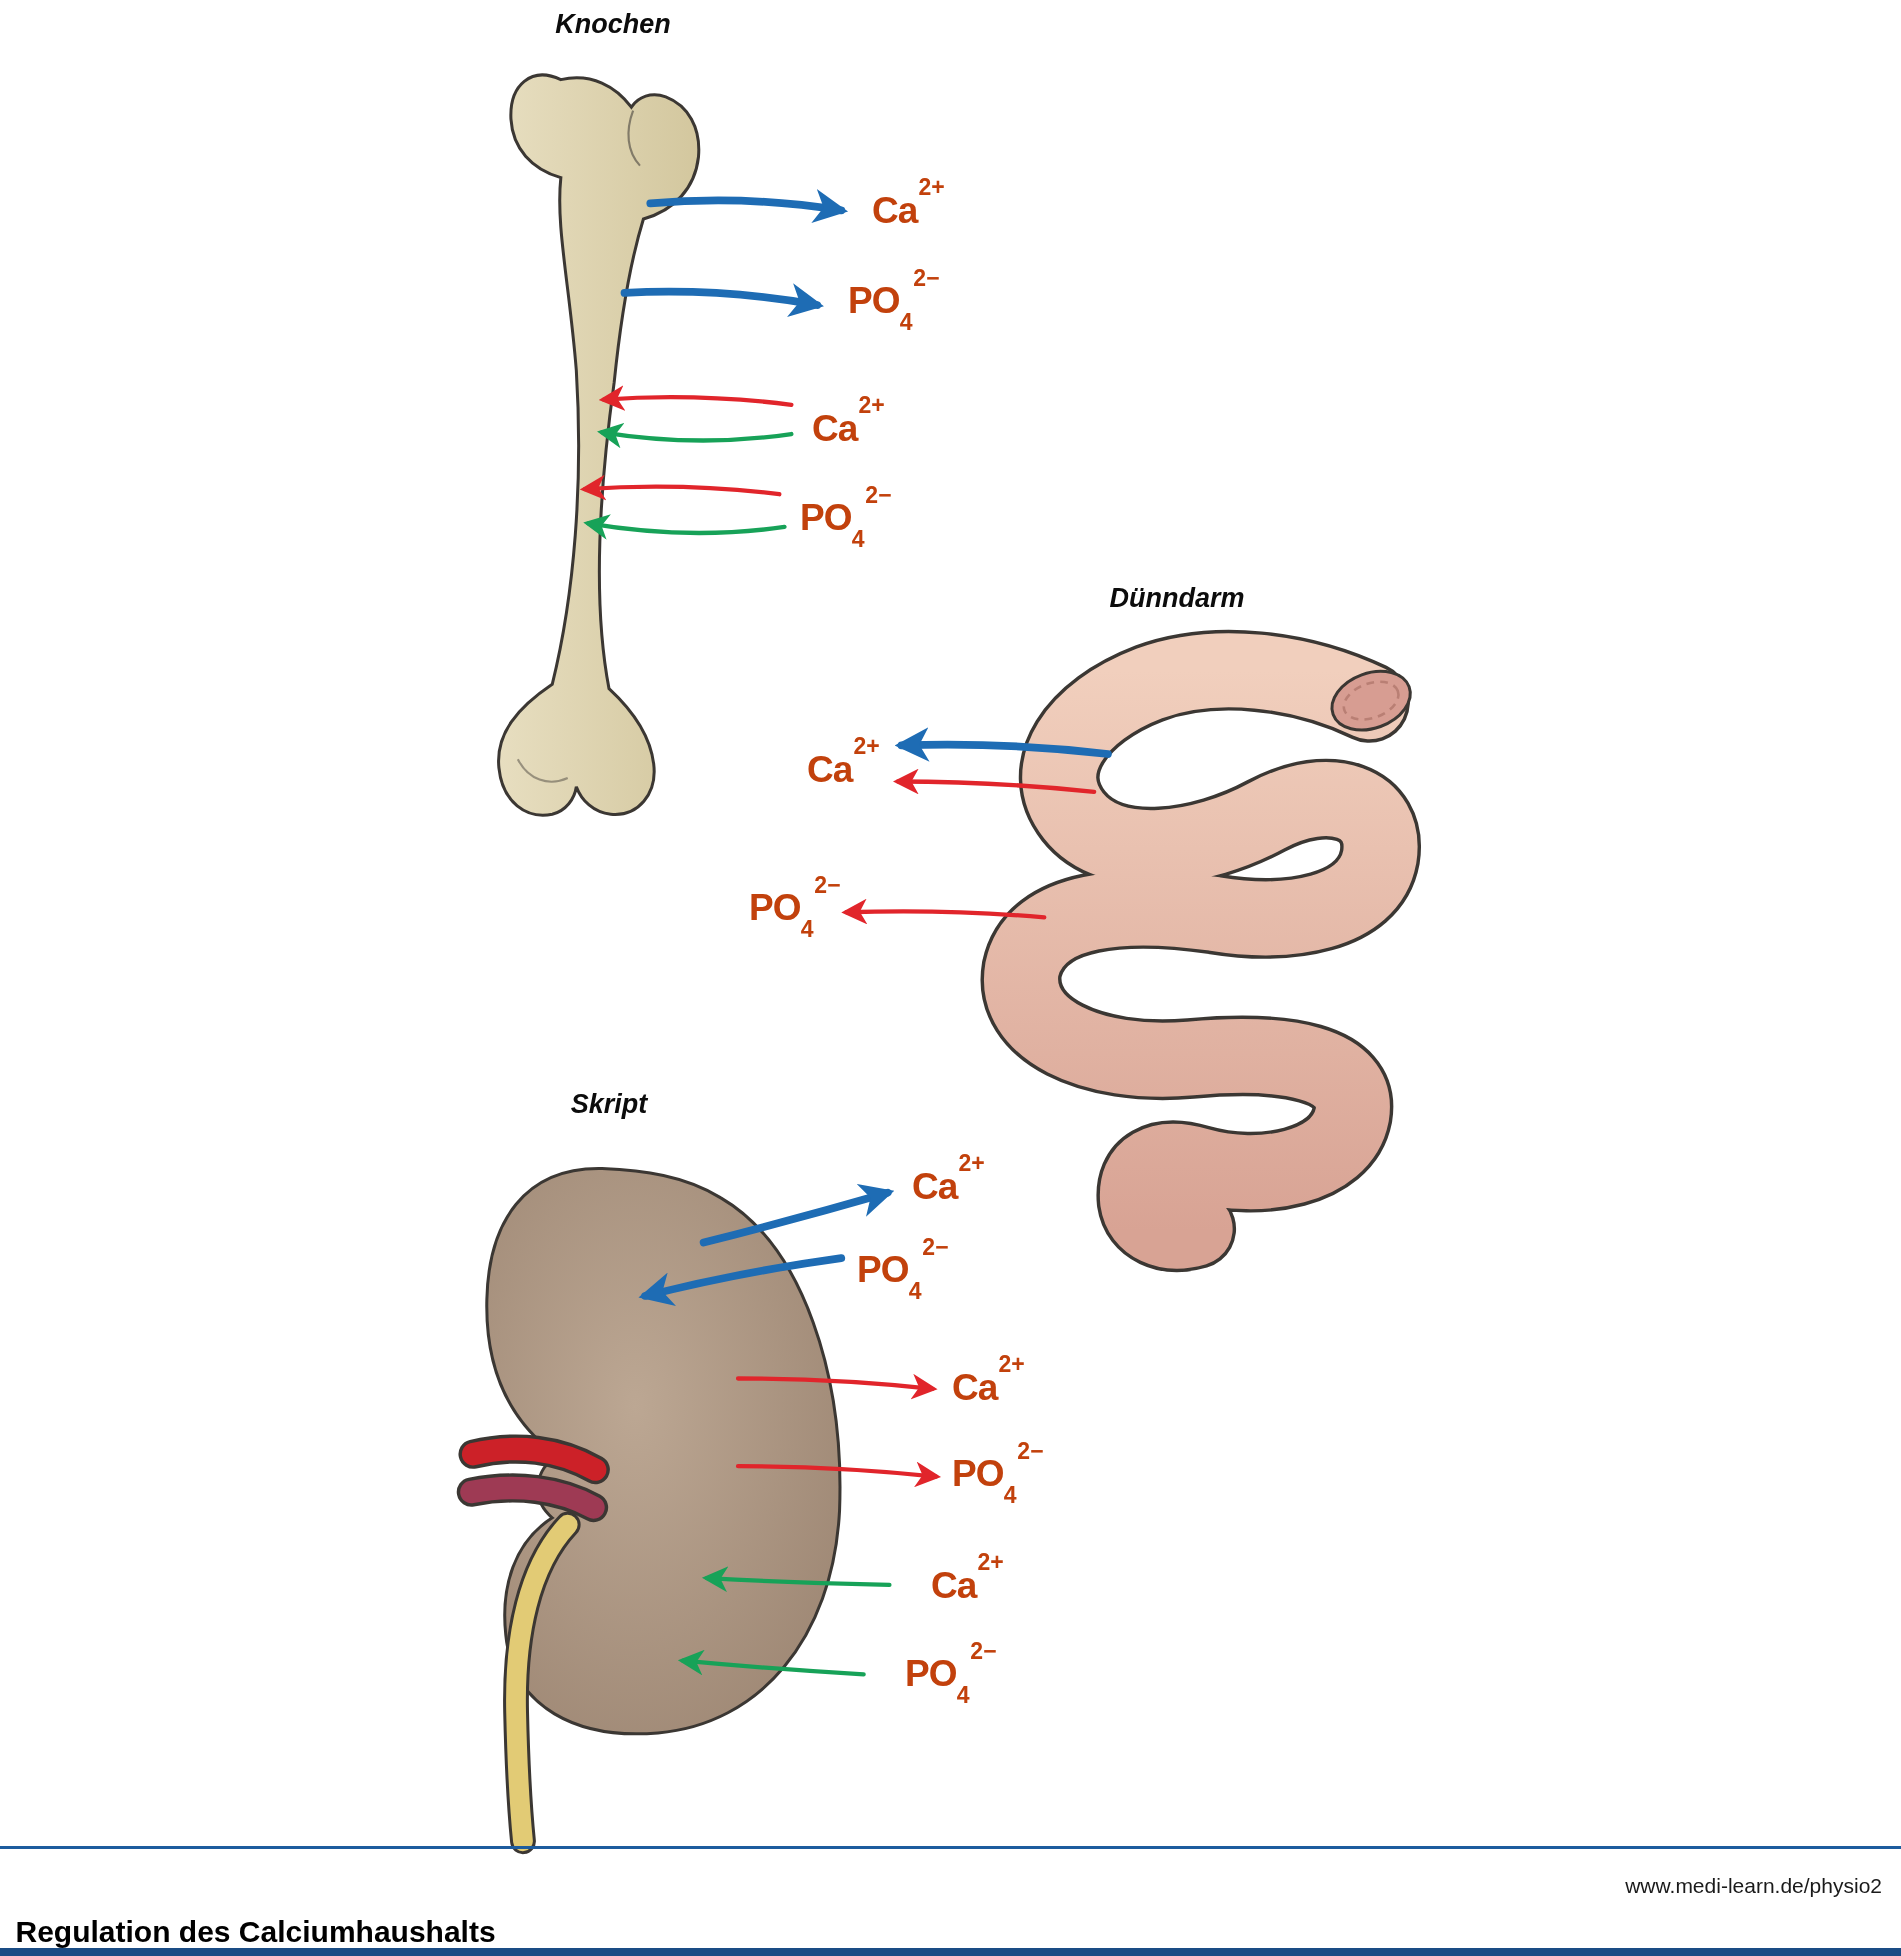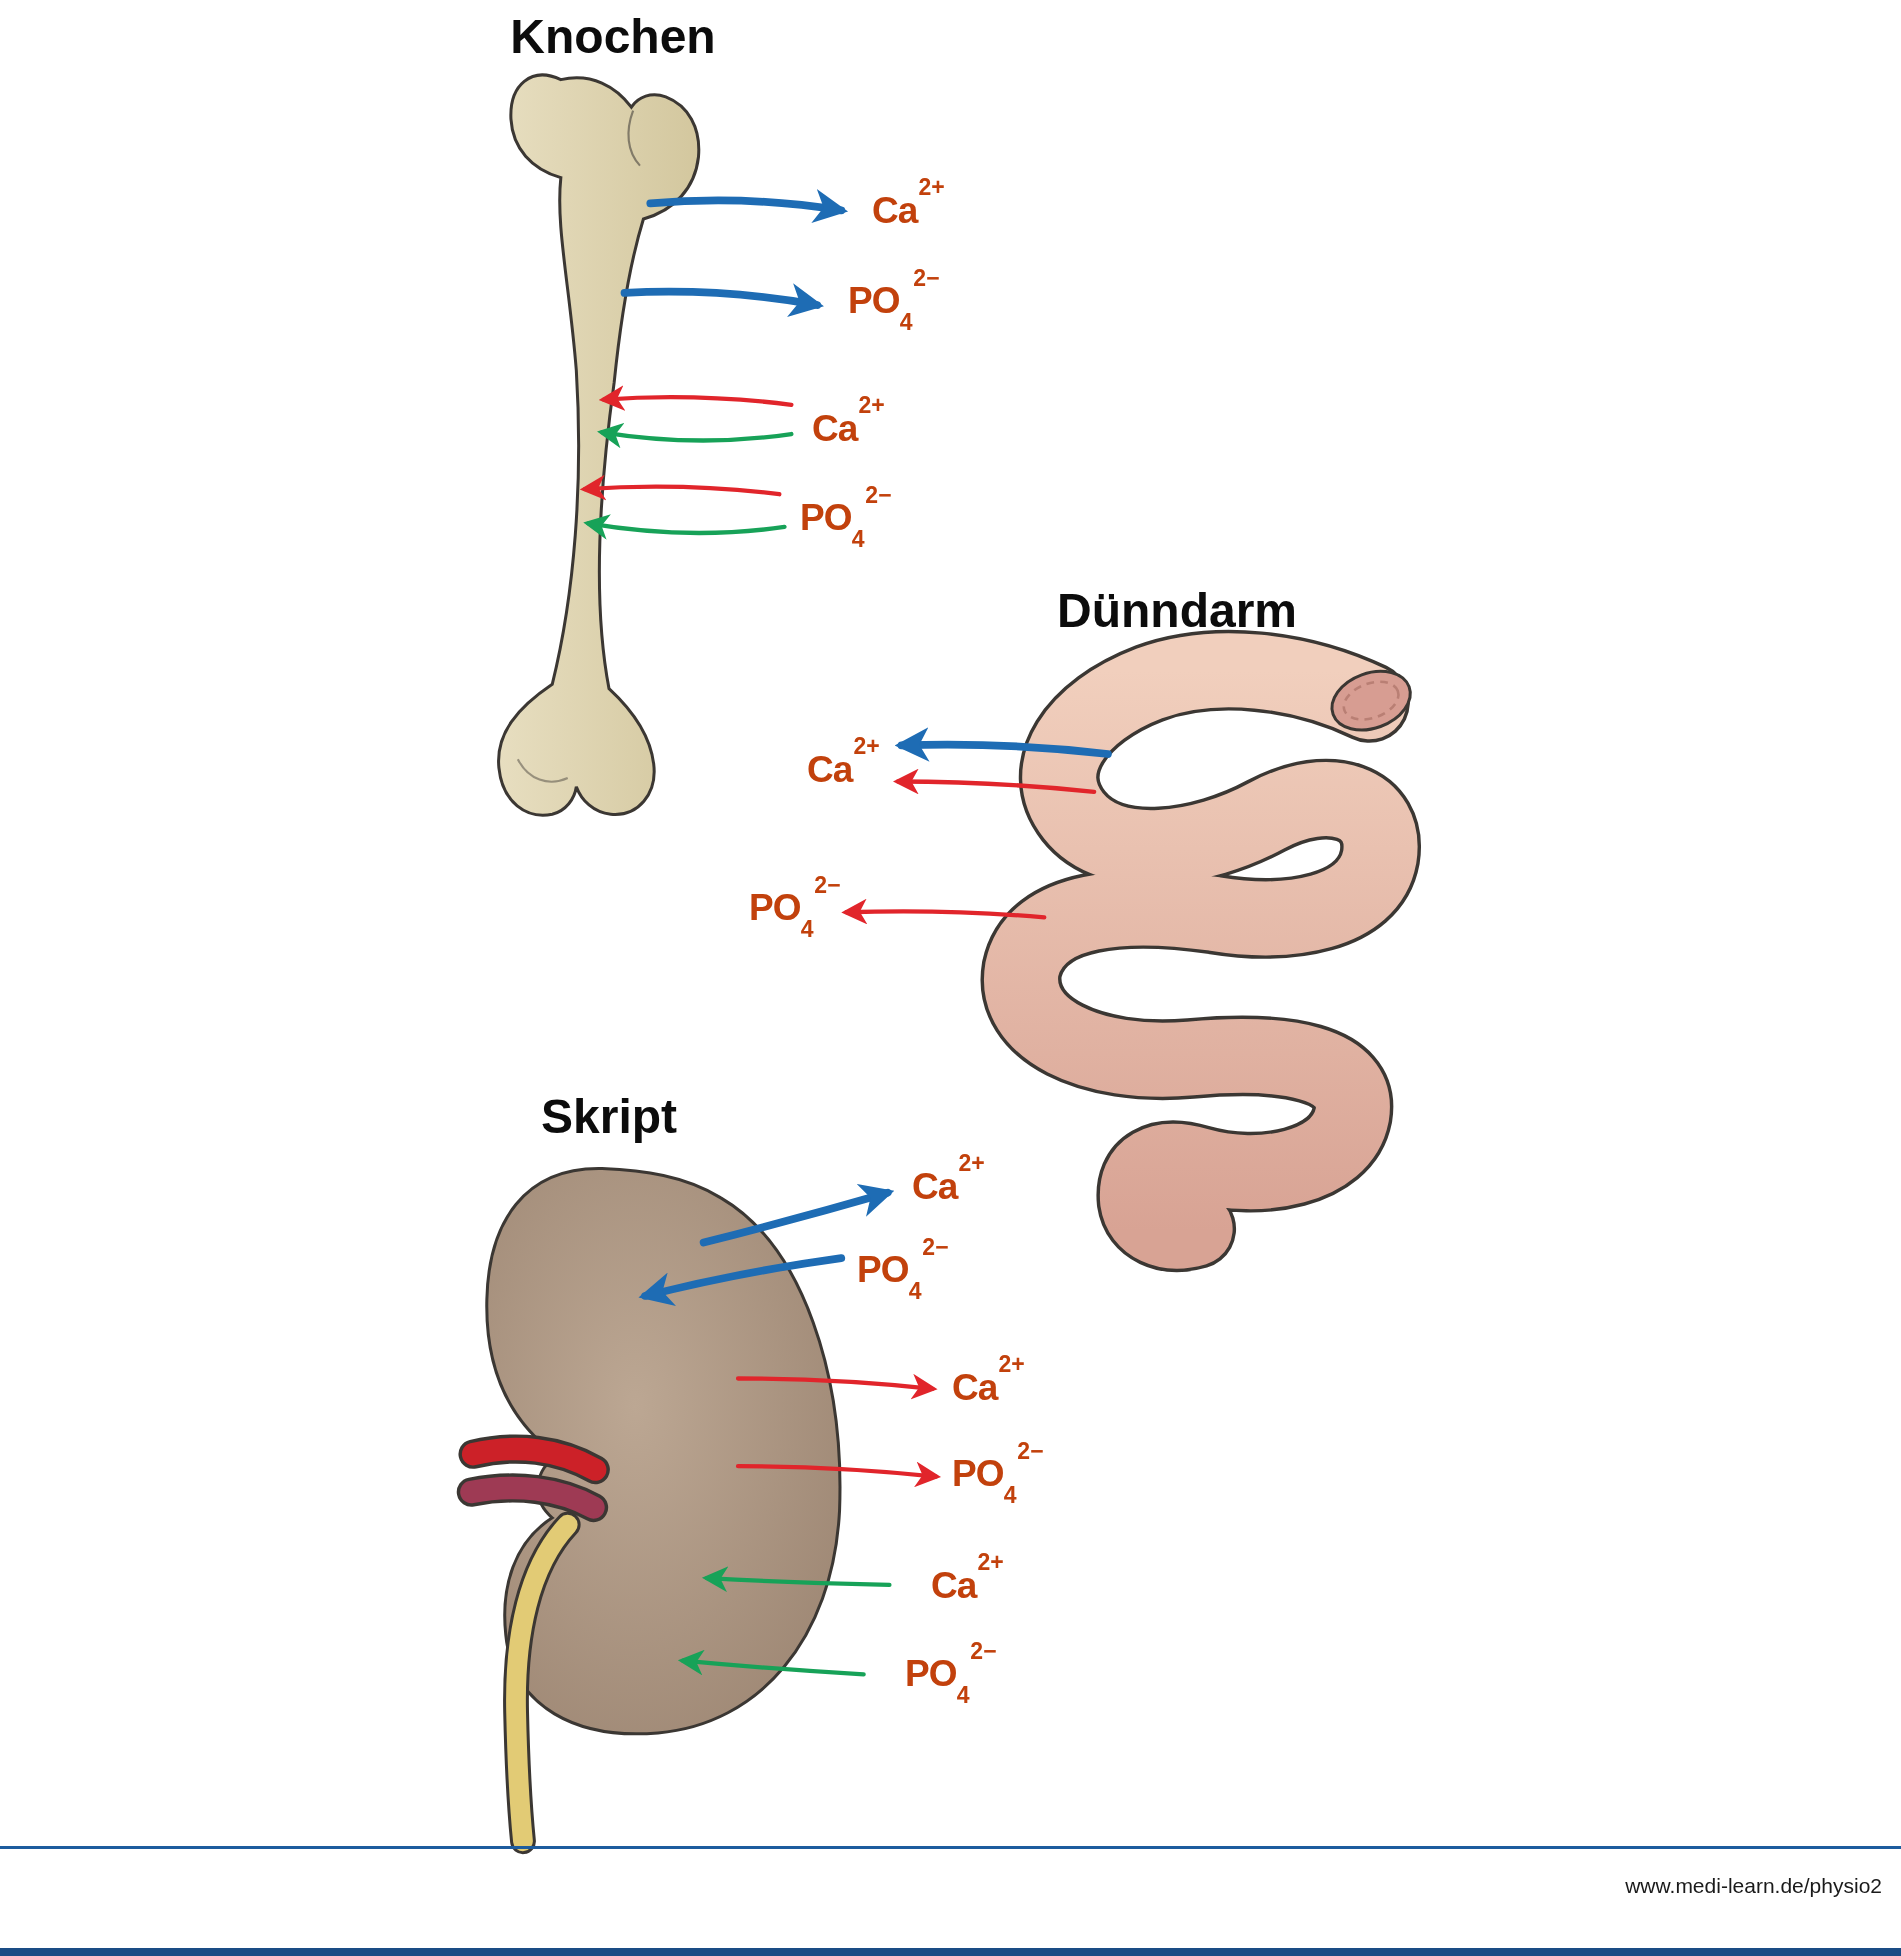--- a/index.html
+++ b/index.html
@@ -3,21 +3,21 @@
 <meta charset="utf-8">
 <style>
   html,body{margin:0;padding:0;background:#ffffff;}
   .page{
     position:relative;width:1901px;height:1957px;background:#ffffff;
     font-family:"Liberation Sans","DejaVu Sans",sans-serif;overflow:hidden;
   }
   svg.diagram{position:absolute;left:0;top:0;}
   .title{
     position:absolute;transform:translateX(-50%);
-    font-size:48px;font-weight:bold;color:#0c0c0c;white-space:nowrap;
+    font-size:27px;font-weight:bold;color:#0c0c0c;white-space:nowrap;font-style:italic;
   }
   .ion{
     position:absolute;transform:translateY(-50%);
     font-size:37px;font-weight:bold;color:#c2410c;white-space:nowrap;letter-spacing:-0.9px;
   }
   .ion sup{font-size:23px;position:relative;top:-13.8px;margin-left:0.9px;letter-spacing:0;}
   .ion sub{font-size:23px;position:relative;top:8.6px;letter-spacing:0;}
   .legend{position:absolute;left:1086px;top:177px;}
   .legend-row{display:flex;align-items:center;height:46px;}
   .swatch{display:inline-block;width:79px;border-radius:2.6px;background:#888;}
@@ -194,16 +194,17 @@
   <div class="ion" style="left:931px;top:1585px">
     <span>Ca</span><sup>2+</sup>
   </div>
   <div class="ion" style="left:905px;top:1676px">
     <span>PO</span><sub>4</sub><sup>2−</sup>
   </div>
 
 
   <div class="footer-rule" style="background: rgb(29, 92, 158);"></div>
   <div class="footer-url">www.medi-learn.de/physio2</div>
+  <div class="footer-caption2">Regulation des Calciumhaushalts</div>
   <div class="footer-bar" style="background: rgb(26, 76, 133);"></div>
 
 </div>
 
 
 </body></html>

